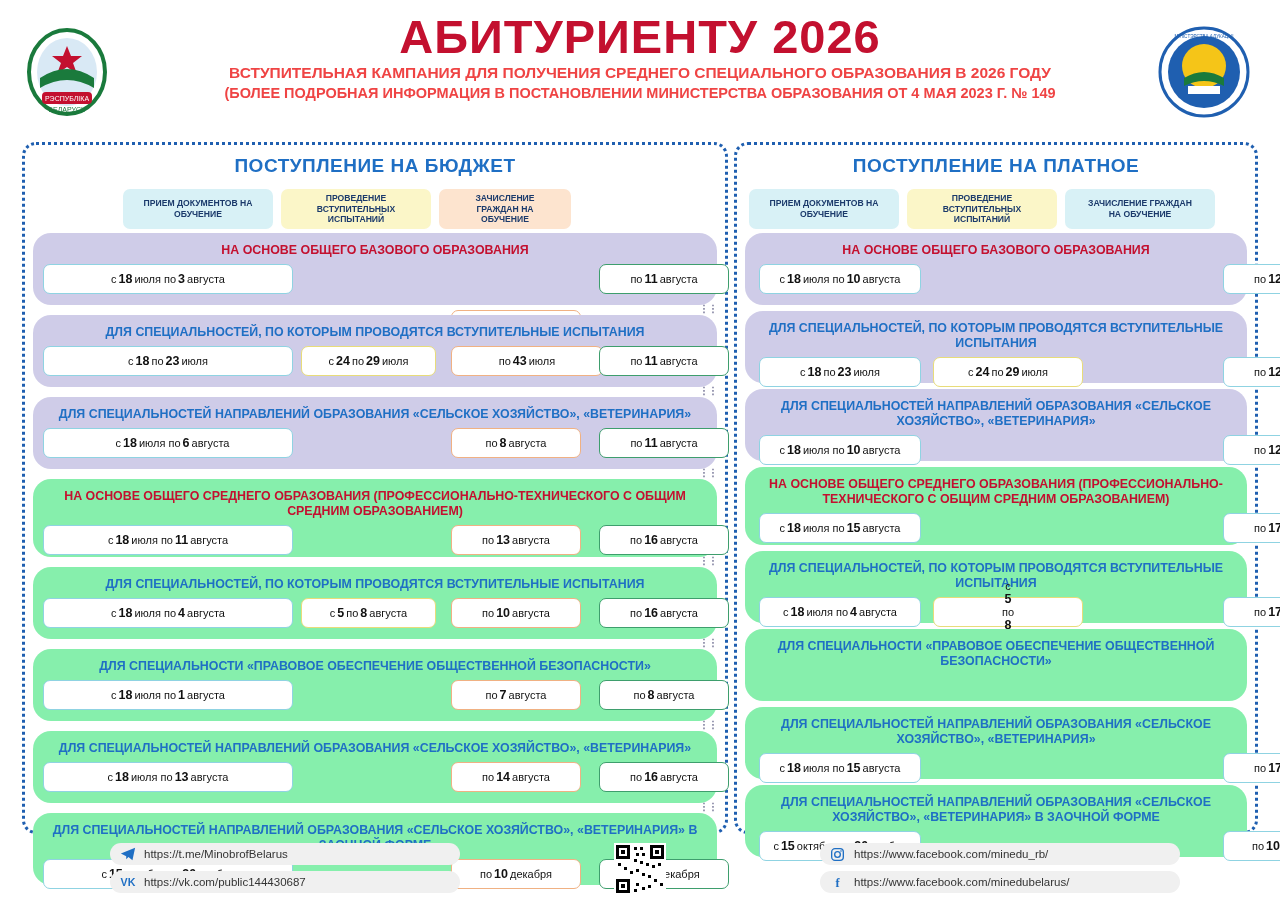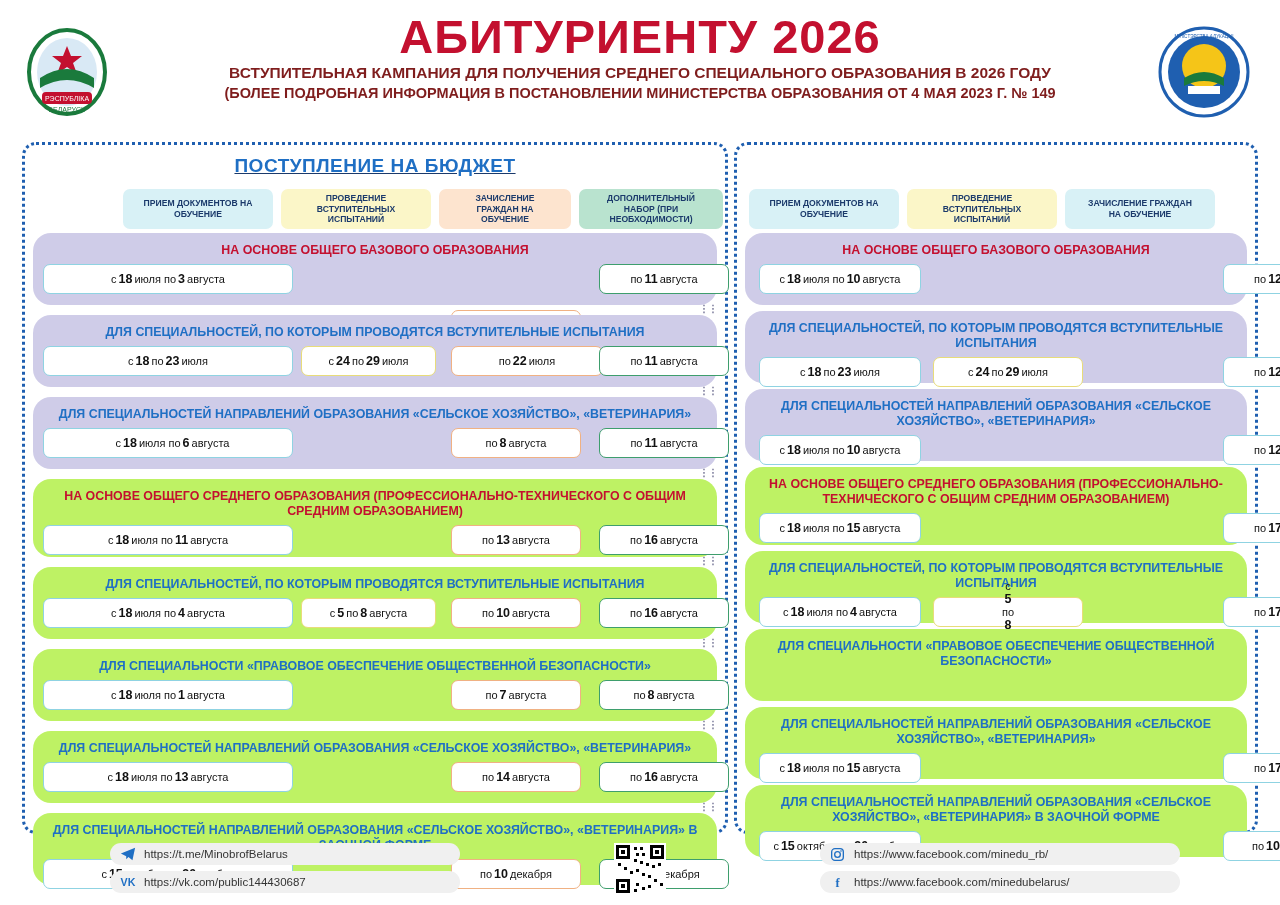--- a/index.html
+++ b/index.html
@@ -30,37 +30,36 @@
     font-weight:bold;
     color:#c3102f;
     letter-spacing:1px;
     margin:6px 0 2px 0;
     line-height:1.05;
   }
   .subtitle{
     text-align:center;
     font-size:15.5px;
     font-weight:bold;
-    color:#7f1d1d;
+    color:#ef4444;
     line-height:1.35;
   }
   .subtitle .line2{font-size:14.5px;}
 
   
   .boards{
     position:absolute;
     top:142px;left:22px;right:22px;
     height:700px;
   }
   .board{
     position:absolute;top:0;bottom:8px;
     border:3px dotted #1f5fb0;
     border-radius:14px;
     box-sizing:border-box;
-    text-decoration:underline;
   }
   .board-left{left:0;width:706px;}
   .board-right{left:712px;right:0;}
 
   .board-title{
     text-align:center;
     font-size:19px;
     font-weight:bold;
     color:#1f6fc4;
     margin-top:10px;
@@ -92,21 +91,21 @@
 
   
   .rows{position:absolute;top:88px;left:8px;right:8px;}
   .row{
     position:relative;
     border-radius:18px;
     margin-bottom:6px;
     box-sizing:border-box;
   }
   .row.purple{background:#cfcce8;}
-  .row.grey{background:#bef264;}
+  .row.grey{background:#86efac;}
   .row-title{
     text-align:center;
     font-size:12.4px;
     font-weight:bold;
     padding-top:10px;
     line-height:1.2;
     color:#1f6fc4;
   }
   .row-title.red{color:#c3102f;}
   .cells{position:relative;height:40px;margin-top:6px;}
@@ -196,38 +195,37 @@
 </div>
 
 <div class="boards">
 
   <div class="board board-left">
     <div class="board-title">ПОСТУПЛЕНИЕ НА БЮДЖЕТ</div>
     <div class="colheads">
       <div class="chip c1" style="left:98px;width:150px;">ПРИЕМ ДОКУМЕНТОВ НА ОБУЧЕНИЕ</div>
       <div class="chip c2" style="left:256px;width:150px;">ПРОВЕДЕНИЕ ВСТУПИТЕЛЬНЫХ ИСПЫТАНИЙ</div>
       <div class="chip c3" style="left:414px;width:132px;">ЗАЧИСЛЕНИЕ ГРАЖДАН НА ОБУЧЕНИЕ</div>
-      <div class="chip c4" style="left:554px;width:144px;">ДОПОЛНИТЕЛЬНЫЙ НАБОР (ПРИ НЕОБХОДИМОСТИ)</div>
     </div>
     <div class="rows" id="budget-rows">
         <div class="row purple" style="height: 72px;">
           <div class="row-title red">НА ОСНОВЕ ОБЩЕГО БАЗОВОГО ОБРАЗОВАНИЯ</div>
           <div class="cells">
             <div class="cell b1" style="left: 10px; width: 250px;">с <b>18</b> июля по <b>3</b> августа</div>
             <div class="cell b3" style="left: 418px; width: 130px; margin-top: 46px;">по <b>6</b> августа</div>
             <div class="cell b4" style="left: 566px; width: 130px;">по <b>11</b> августа</div>
           </div>
         </div>
         <div class="conn" style="position: relative; text-align: right; right: 0px; margin-top: -8px; margin-bottom: 1px;">⋮⋮</div>
         <div class="row purple" style="height: 72px;">
           <div class="row-title">ДЛЯ СПЕЦИАЛЬНОСТЕЙ, ПО КОТОРЫМ ПРОВОДЯТСЯ ВСТУПИТЕЛЬНЫЕ ИСПЫТАНИЯ</div>
           <div class="cells">
             <div class="cell b1" style="left: 10px; width: 250px;">с <b>18</b>  по <b>23</b> июля</div>
             <div class="cell b2" style="left: 268px; width: 135px;">с <b>24</b>  по <b>29</b> июля</div>
-            <div class="cell b3" style="left: 418px; width: 152px;">по <b>22</b> июля</div>
+            <div class="cell b3" style="left: 418px; width: 152px;">по <b>43</b> июля</div>
             <div class="cell b4" style="left: 566px; width: 130px;">по <b>11</b> августа</div>
           </div>
         </div>
         <div class="conn" style="position: relative; text-align: right; right: 0px; margin-top: -8px; margin-bottom: 1px;">⋮⋮</div>
         <div class="row purple" style="height: 72px;">
           <div class="row-title">ДЛЯ СПЕЦИАЛЬНОСТЕЙ НАПРАВЛЕНИЙ ОБРАЗОВАНИЯ «СЕЛЬСКОЕ ХОЗЯЙСТВО», «ВЕТЕРИНАРИЯ»</div>
           <div class="cells">
             <div class="cell b1" style="left: 10px; width: 250px; padding-left: 9px;">с <b>18</b> июля по <b>6</b> августа</div>
             <div class="cell b3" style="left: 418px; width: 130px;">по <b>8</b> августа</div>
             <div class="cell b4" style="left: 566px; width: 130px;">по <b>11</b> августа</div>
@@ -276,20 +274,21 @@
           <div class="cells">
             <div class="cell b1" style="left: 10px; width: 250px;">с <b>15</b> октября по <b>30</b> ноября</div>
             <div class="cell b3" style="left: 418px; width: 130px;">по <b>10</b> декабря</div>
             <div class="cell b4" style="left: 566px; width: 130px;">по <b>11</b> декабря</div>
           </div>
         </div>
       </div>
   </div>
 
   <div class="board board-right">
+    <div class="board-title">ПОСТУПЛЕНИЕ НА ПЛАТНОЕ</div>
     <div class="colheads">
       <div class="chip c1" style="left:12px;width:150px;">ПРИЕМ ДОКУМЕНТОВ НА ОБУЧЕНИЕ</div>
       <div class="chip c2" style="left:170px;width:150px;">ПРОВЕДЕНИЕ ВСТУПИТЕЛЬНЫХ ИСПЫТАНИЙ</div>
       <div class="chip c1" style="left:328px;width:150px;">ЗАЧИСЛЕНИЕ ГРАЖДАН НА ОБУЧЕНИЕ</div>
     </div>
     <div class="rows" id="paid-rows">
         <div class="row purple" style="height: 72px;">
           <div class="row-title red">НА ОСНОВЕ ОБЩЕГО БАЗОВОГО ОБРАЗОВАНИЯ</div>
           <div class="cells">
             <div class="cell b1" style="left: 14px; width: 162px;">с <b>18</b> июля по <b>10</b> августа</div>

